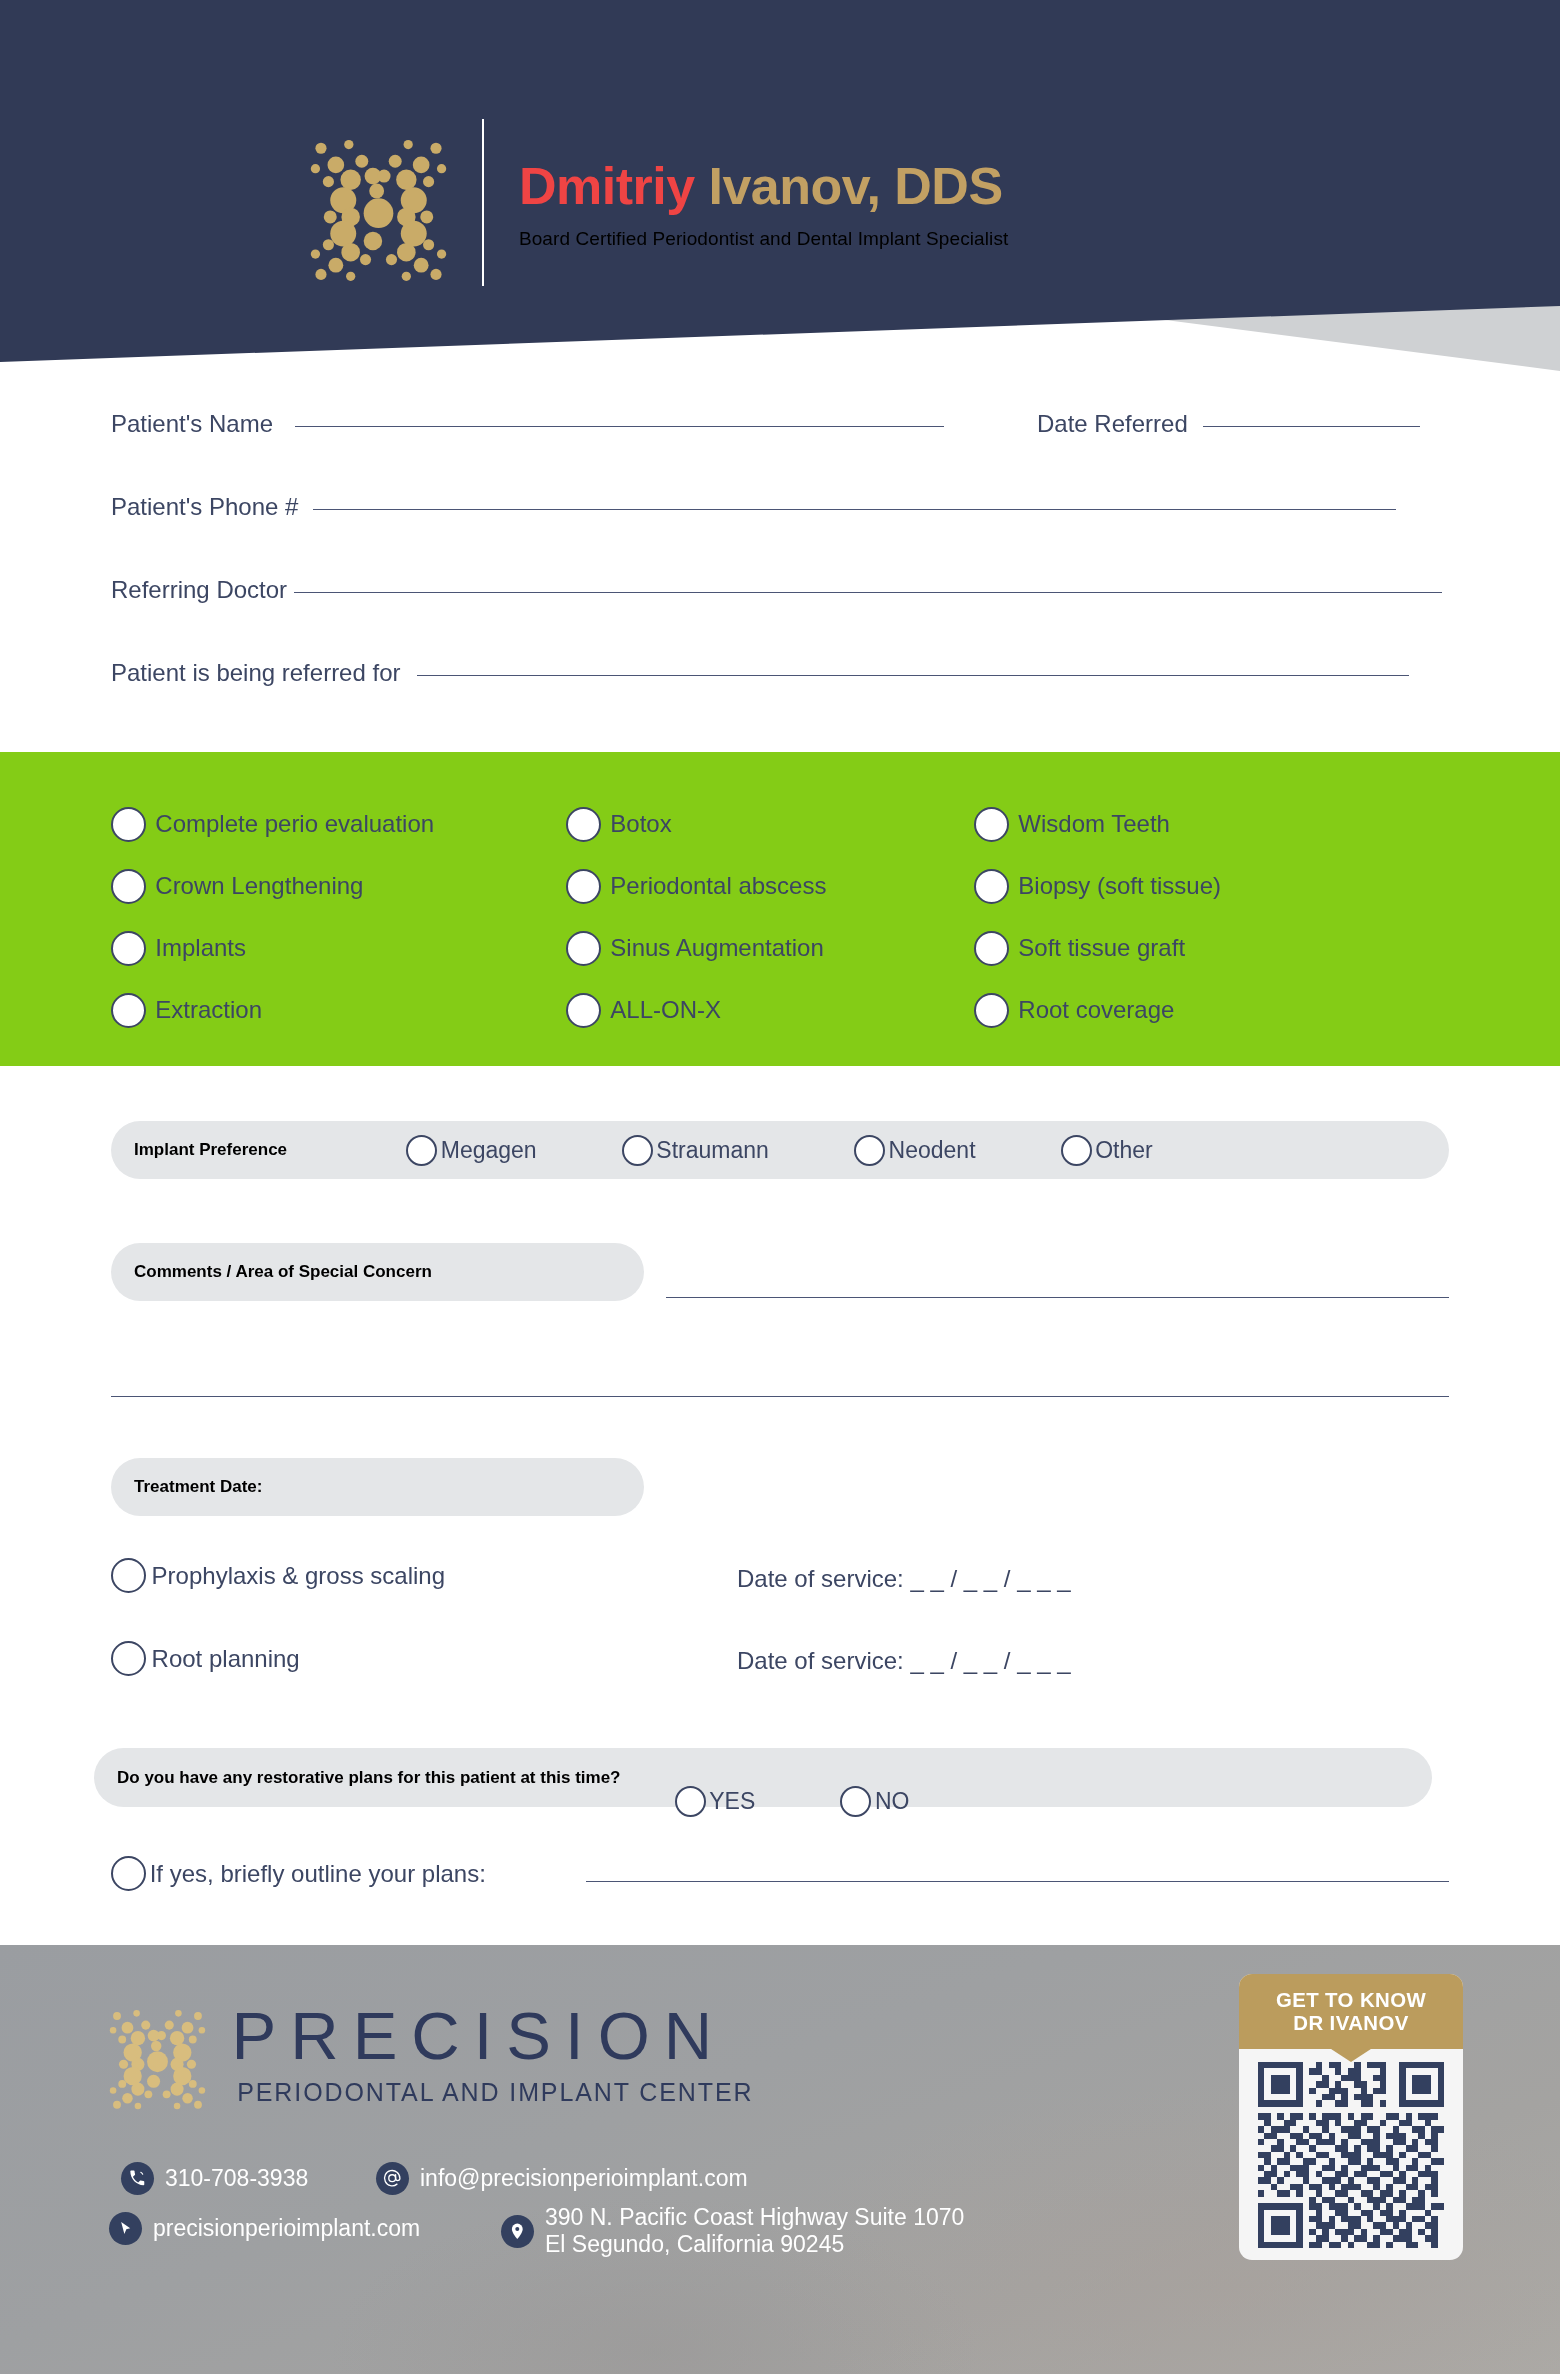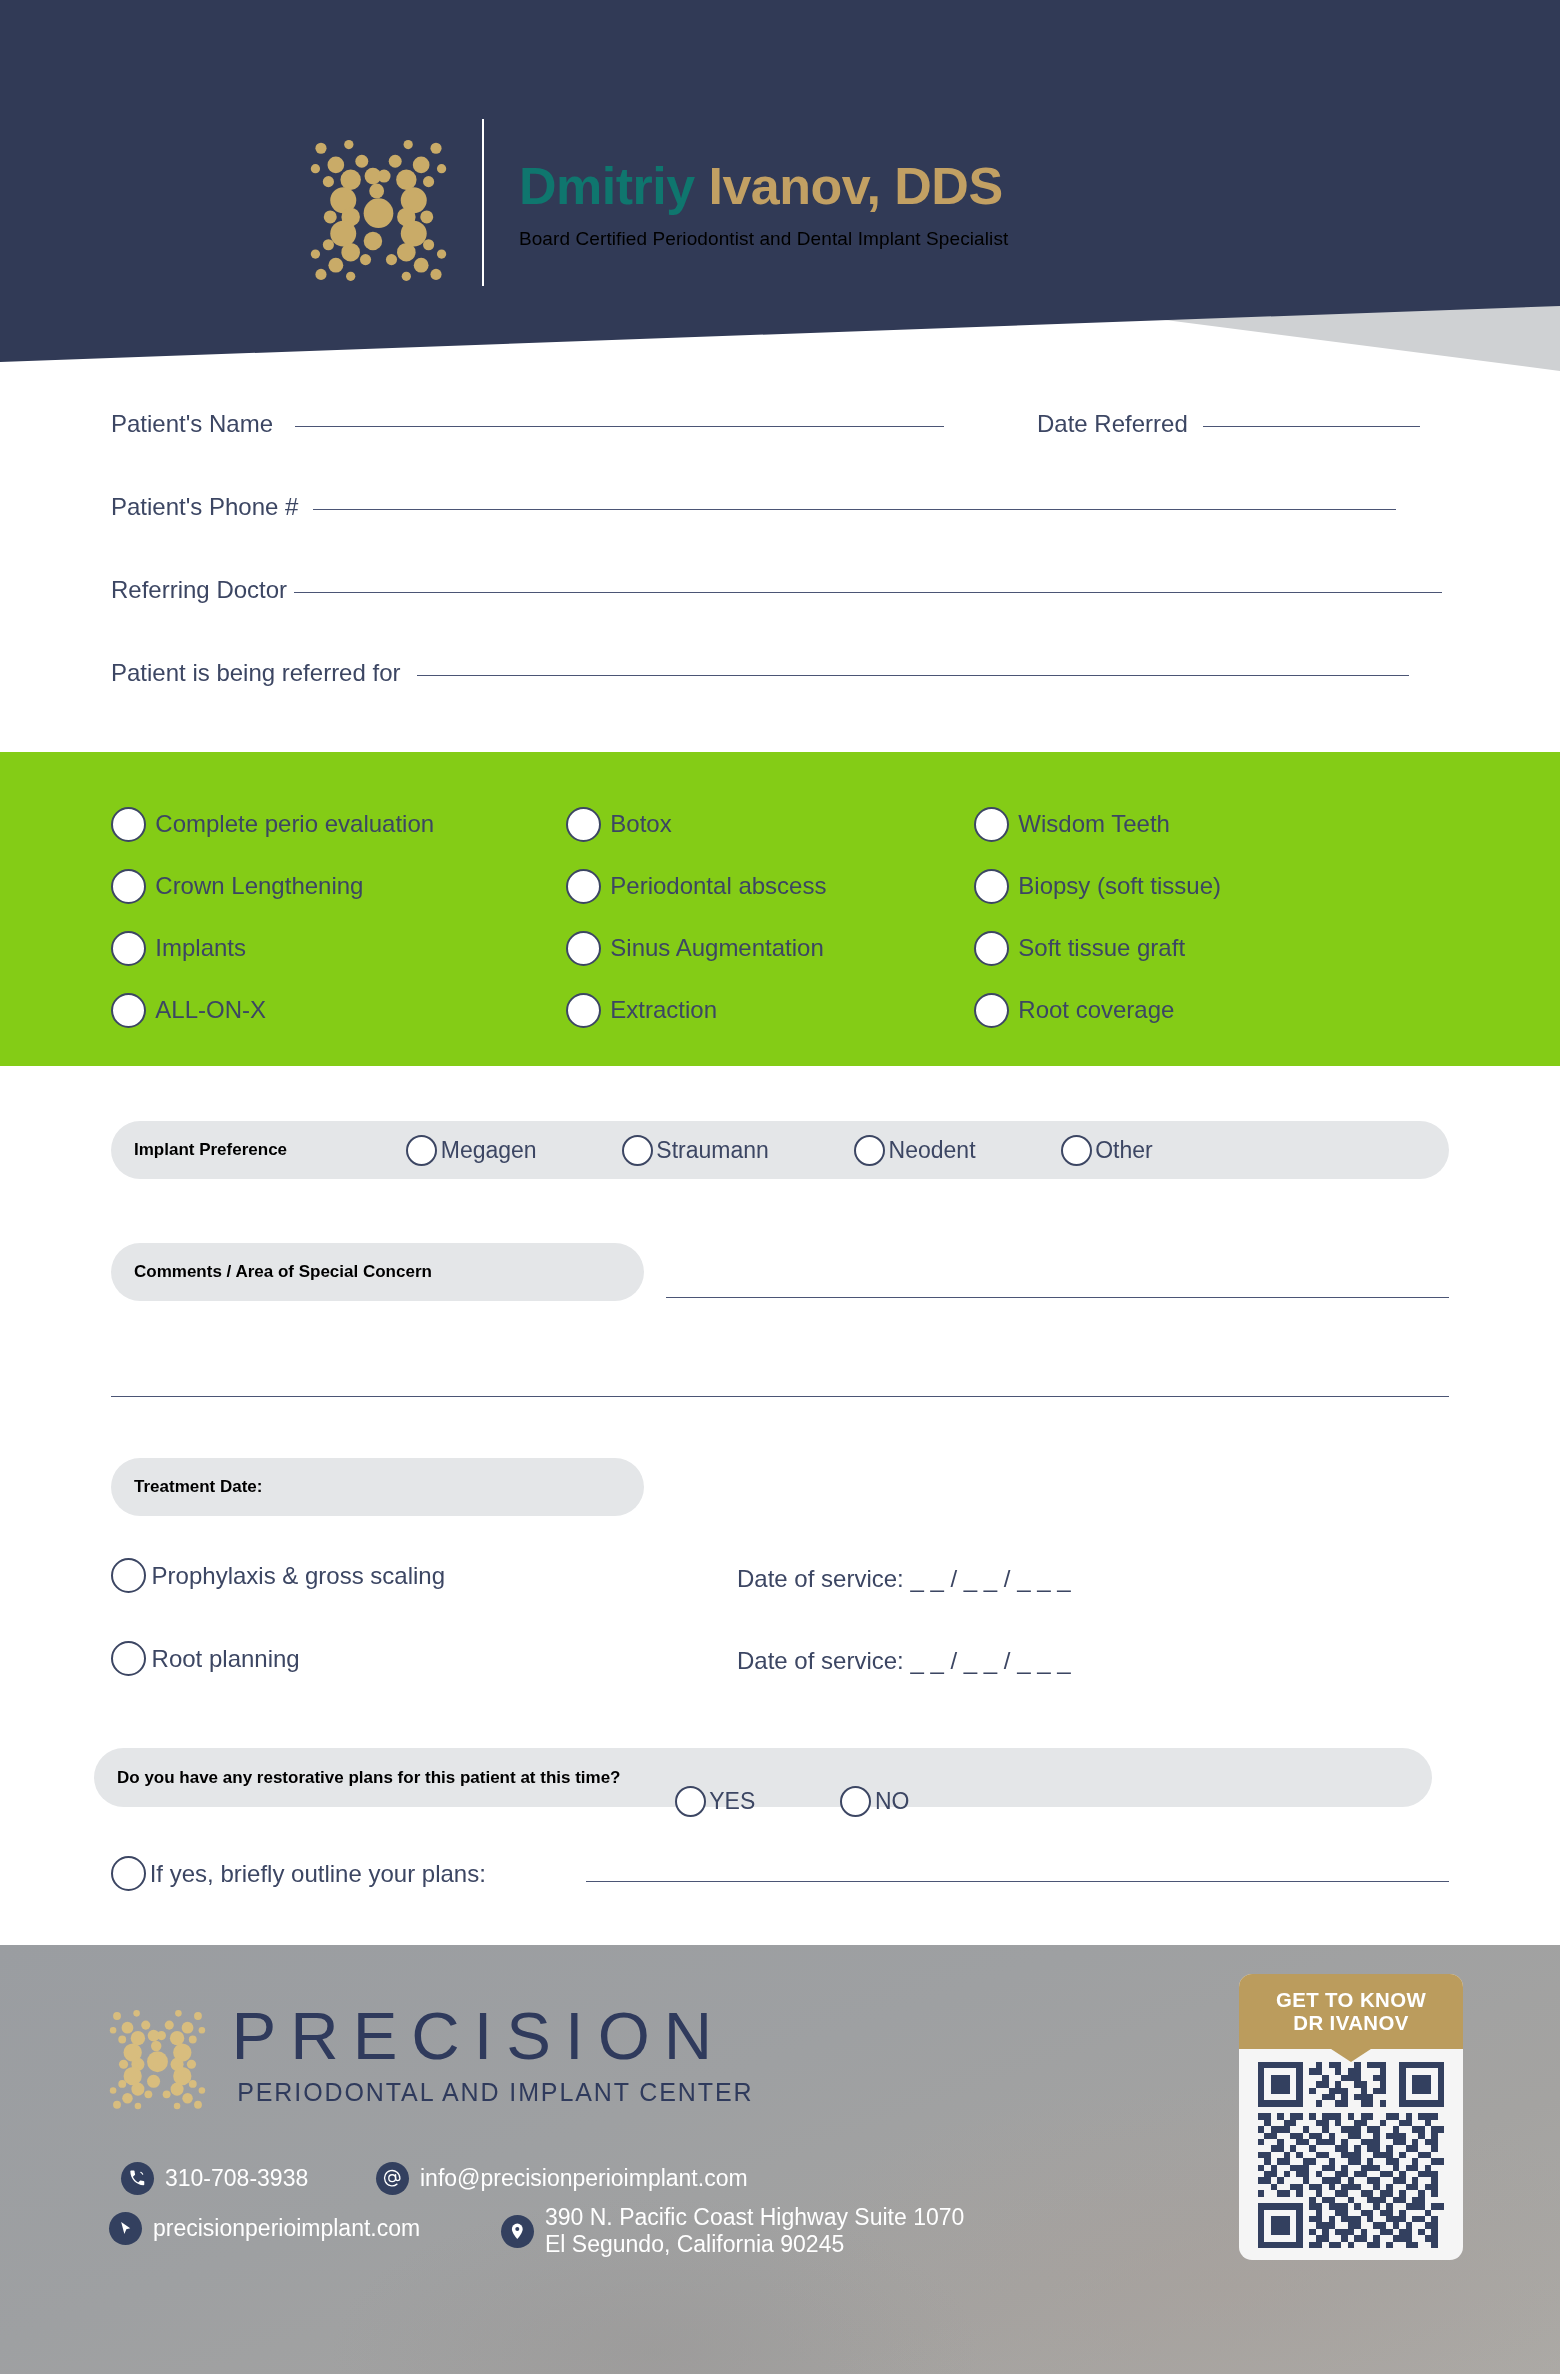--- a/index.html
+++ b/index.html
@@ -68,21 +68,21 @@
     align-self: center;
   }
   .header-text { padding-top: 3.7px; }
   .doctor-name {
     font-size: 52px;
     font-weight: bold;
     letter-spacing: -0.5px;
     line-height: 1.05;
     white-space: nowrap;
   }
-  .name-first { color: #0f766e; }
+  .name-first { color: #ef4444; }
   .name-last  { color: #c2a063; }
   .doctor-subtitle {
     margin-top: 15px;
     font-size: 19px;
     color: #000000;
     letter-spacing: 0.1px;
     white-space: nowrap;
   }
 
   
@@ -530,25 +530,25 @@
         <span class="radio"></span>
         <span class="proc-label">Sinus Augmentation</span>
       </div>
       <div class="proc-item">
         <span class="radio"></span>
         <span class="proc-label">Soft tissue graft</span>
       </div>
 
       <div class="proc-item">
         <span class="radio"></span>
+        <span class="proc-label">Extraction</span>
+      </div>
+      <div class="proc-item">
+        <span class="radio"></span>
         <span class="proc-label">ALL-ON-X</span>
-      </div>
-      <div class="proc-item">
-        <span class="radio"></span>
-        <span class="proc-label">Extraction</span>
       </div>
       <div class="proc-item">
         <span class="radio"></span>
         <span class="proc-label">Root coverage</span>
       </div>
     </div>
   </div>
 
   <div class="pill implant-pill">
     <span class="pill-label">Implant Preference</span>

